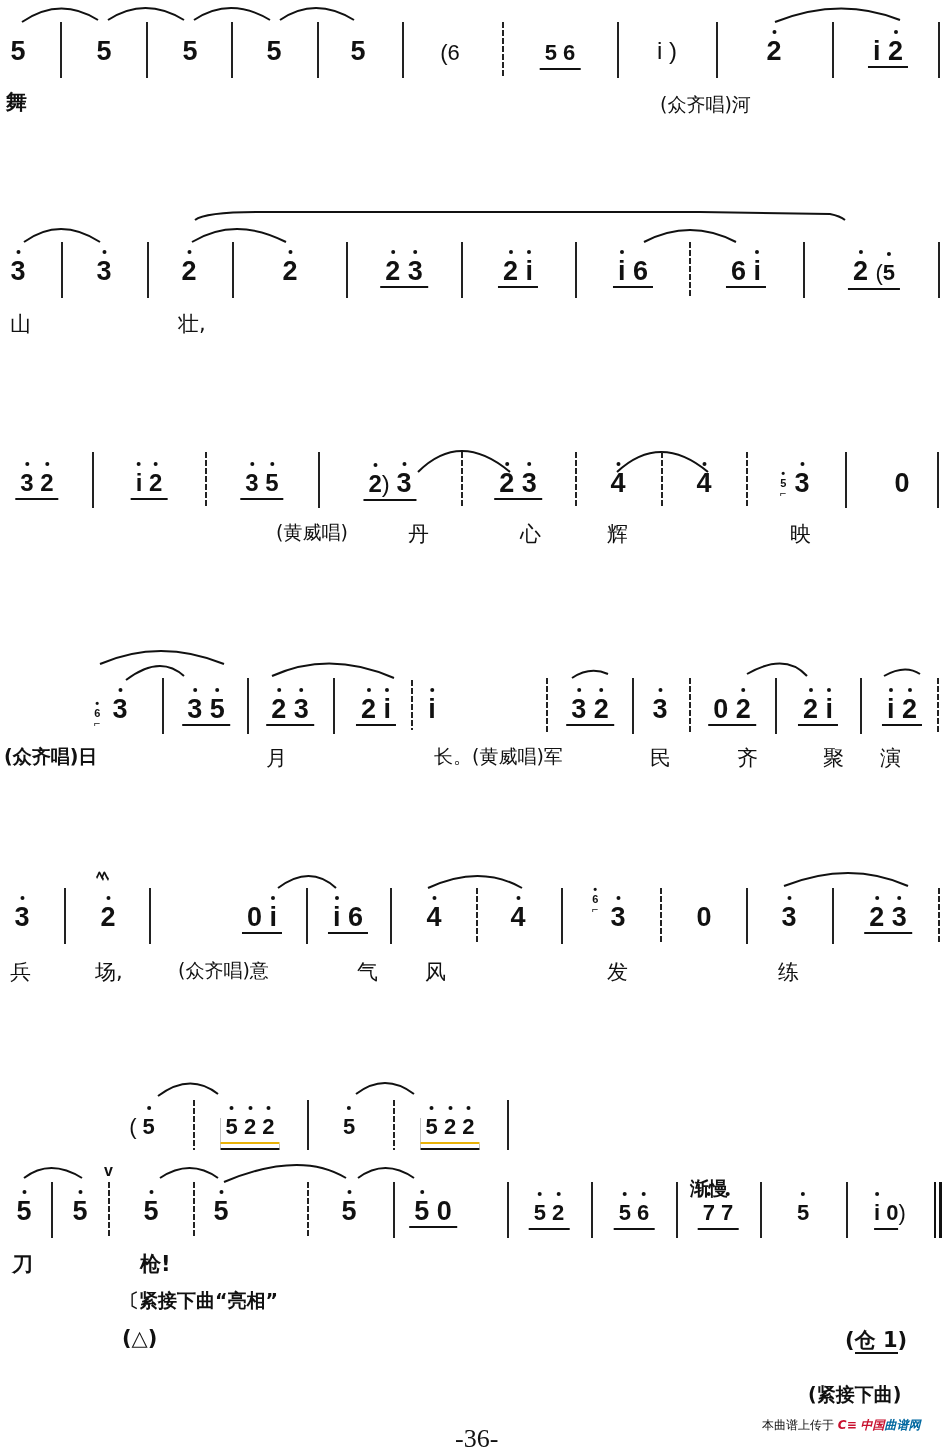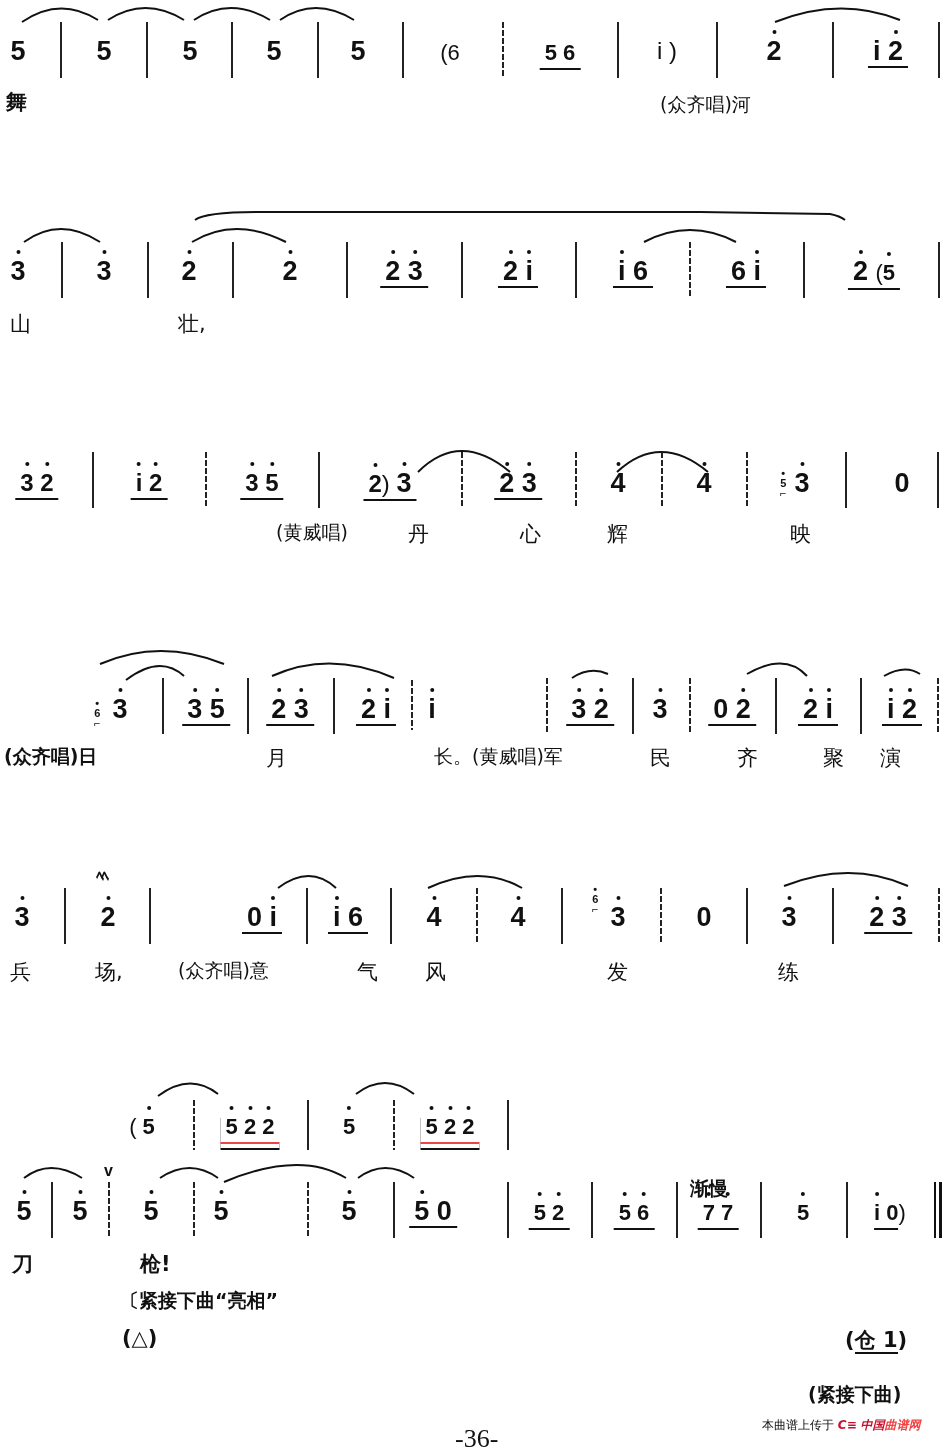--- a/index.html
+++ b/index.html
@@ -5,32 +5,32 @@
   html, body { margin:0; padding:0; background:#fff; }
   body { width:950px; height:1450px; position:relative; overflow:hidden;
          font-family:"Liberation Sans","DejaVu Sans",sans-serif; color:#111; }
   .row { position:absolute; left:0; width:950px; }
   .note { position:absolute; font-weight:bold; font-size:27px; line-height:30px;
           text-align:center; white-space:nowrap; transform:translateX(-50%); }
   .note .n { position:relative; display:inline-block; padding:0 5px; }
   .note .n.dot::before { content:""; position:absolute; left:50%; top:-6px; width:4px; height:4px;
           margin-left:-2px; border-radius:50%; background:#111; }
   .ul1 { border-bottom:2px solid #111; padding-bottom:3px; }
-  .ul2 { border-bottom:2px solid #ef4444; padding-bottom:3px; box-shadow:0 4px 0 -0px #fff, 0 6px 0 0 #111;text-align:center; }
+  .ul2 { border-bottom:2px solid #eab308; padding-bottom:3px; box-shadow:0 4px 0 -0px #fff, 0 6px 0 0 #111;text-align:center; }
   .bar { position:absolute; width:2px; background:#222; }
   .bar.dash { background:repeating-linear-gradient(#222 0 6px, transparent 6px 8px); }
   .lyric { position:absolute; font-family:"DejaVu Sans",sans-serif; font-size:21px; font-weight:bold; white-space:nowrap; }
   .lyric.light { font-weight:normal; }
   svg.arcs { position:absolute; left:0; top:0; overflow:visible; pointer-events:none; }
   .grace { position:absolute; font-size:11px; font-weight:bold; line-height:10px; text-align:center; }
   .mark { position:absolute; font-weight:bold; }
   .footer-page { position:absolute; left:455px; top:1424px; font-family:"Liberation Serif",serif; font-size:26px; }
   .upload { position:absolute; left:762px; top:1417px; font-size:12px; font-family:"DejaVu Sans",sans-serif; }
   .upload .logo { color:#c8102e; font-weight:bold; font-style:italic; }
-  .upload .logo2 { color:#ef4444; font-weight:bold; font-style:italic; }
+  .upload .logo2 { color:#0369a1; font-weight:bold; font-style:italic; }
   .dbl { position:absolute; width:3px; background:#111; }
 </style>
 </head>
 <body>
 
 <div class="row" style="top:0;height:130px;">
   <svg class="arcs" width="950" height="130">
     <path d="M22 22 Q60 -4 98 20" stroke="#111" stroke-width="2" fill="none"></path>
     <path d="M108 20 Q145 -4 184 20" stroke="#111" stroke-width="2" fill="none"></path>
     <path d="M194 20 Q230 -4 270 20" stroke="#111" stroke-width="2" fill="none"></path>

